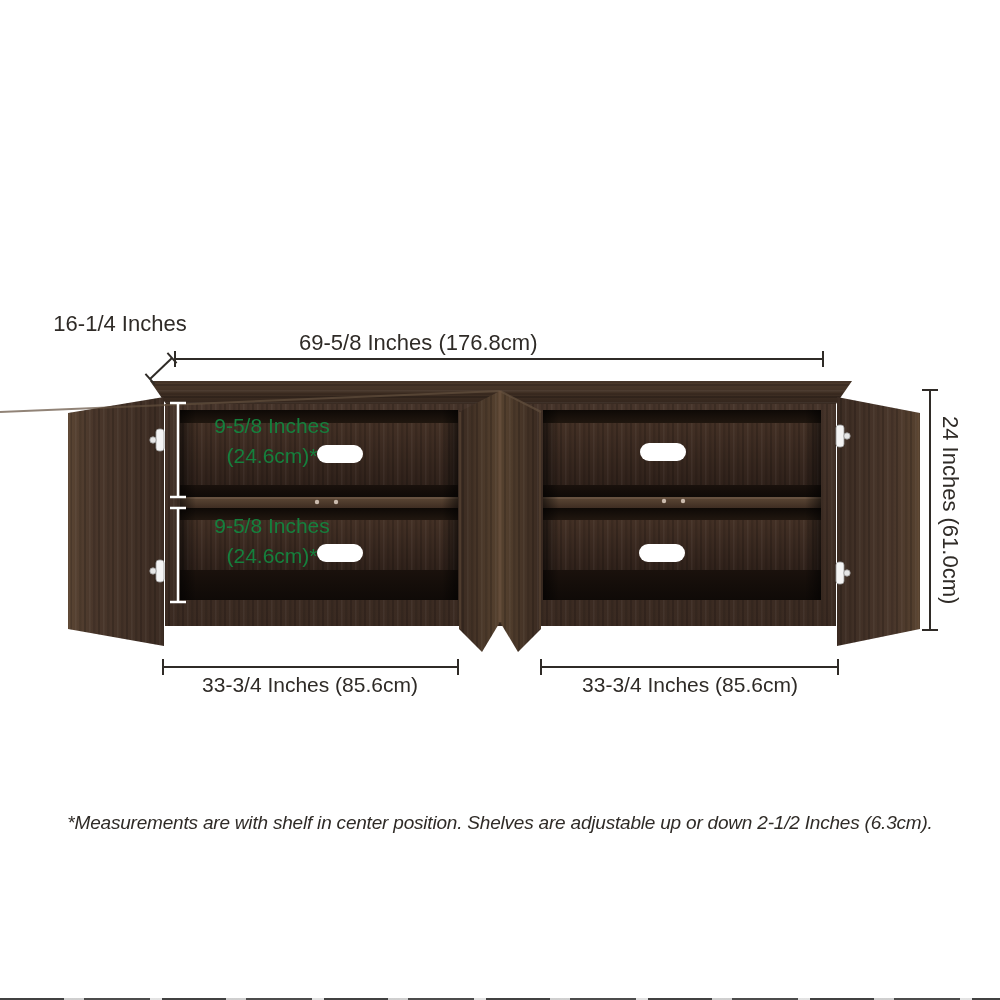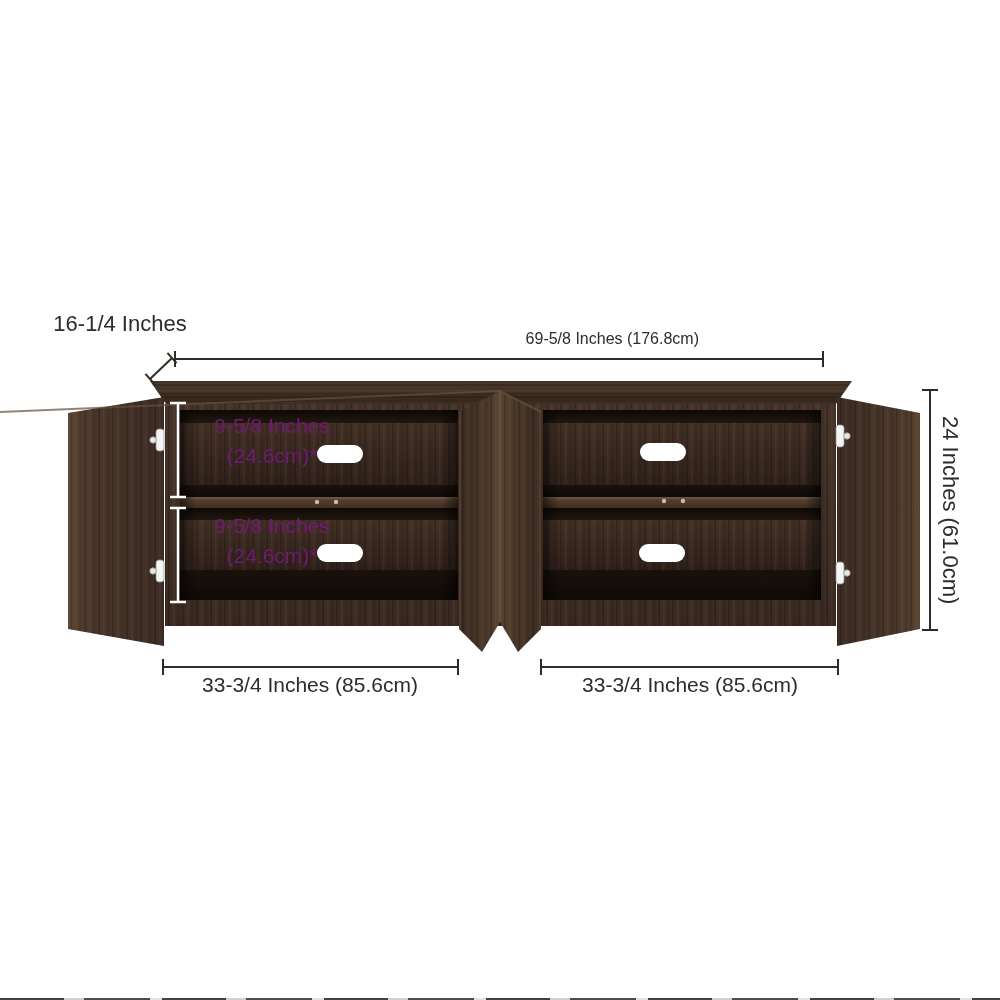--- a/index.html
+++ b/index.html
@@ -8,23 +8,23 @@
     width:1000px;height:1000px;
     background:#ffffff;
     overflow:hidden;
     font-family:"Liberation Sans", sans-serif;
     color:#2f2b27;
   }
   #canvas svg{position:absolute;left:0;top:0;}
   .lbl{position:absolute;line-height:1.15;}
   .lbl .ln{display:block;}
   .dim-dark{color:#2f2b27;}
-  .dim-white{color:#701a75;}
+  .dim-white{color:#15803d;}
   .depth-label{left:20px;top:311px;width:200px;text-align:center;font-size:22px;line-height:26px;}
-  .width-label{left:299px;top:330px;width:400px;text-align:right;font-size:16px;}
+  .width-label{left:299px;top:330px;width:400px;text-align:left;font-size:22px;}
   .upper-opening-label{left:186px;top:411px;width:172px;text-align:center;font-size:21px;line-height:30px;}
   .lower-opening-label{left:186px;top:511px;width:172px;text-align:center;font-size:21px;line-height:30px;}
   .height-label{left:933px;top:390px;height:240px;width:30px;writing-mode:vertical-rl;text-align:center;font-size:22px;}
   .left-section-label{left:160px;top:673px;width:300px;text-align:center;font-size:21px;}
   .right-section-label{left:540px;top:673px;width:300px;text-align:center;font-size:21px;}
   .footnote{left:0px;top:812px;width:1000px;text-align:center;font-size:19px;font-style:italic;letter-spacing:-0.2px;}
   .edge-artifact{
     position:absolute;left:0;bottom:0;width:1000px;height:2px;
     background:repeating-linear-gradient(90deg,#2c2c2c 0 64px,rgba(44,44,44,0.25) 64px 84px,#383838 84px 150px,rgba(44,44,44,0.15) 150px 162px);
     opacity:.9;
@@ -251,15 +251,16 @@
     <span class="ln">9-5/8 Inches</span>
     <span class="ln">(24.6cm)*</span>
   </div>
 
   <div class="lbl height-label dim-dark">24 Inches (61.0cm)</div>
 
   <div class="lbl left-section-label dim-dark">33-3/4 Inches (85.6cm)</div>
 
   <div class="lbl right-section-label dim-dark">33-3/4 Inches (85.6cm)</div>
 
+  <div class="lbl footnote dim-dark">*Measurements are with shelf in center position. Shelves are adjustable up or down 2-1/2 Inches (6.3cm).</div>
 
   <div class="edge-artifact"></div>
 </div>
 
 </body></html>

